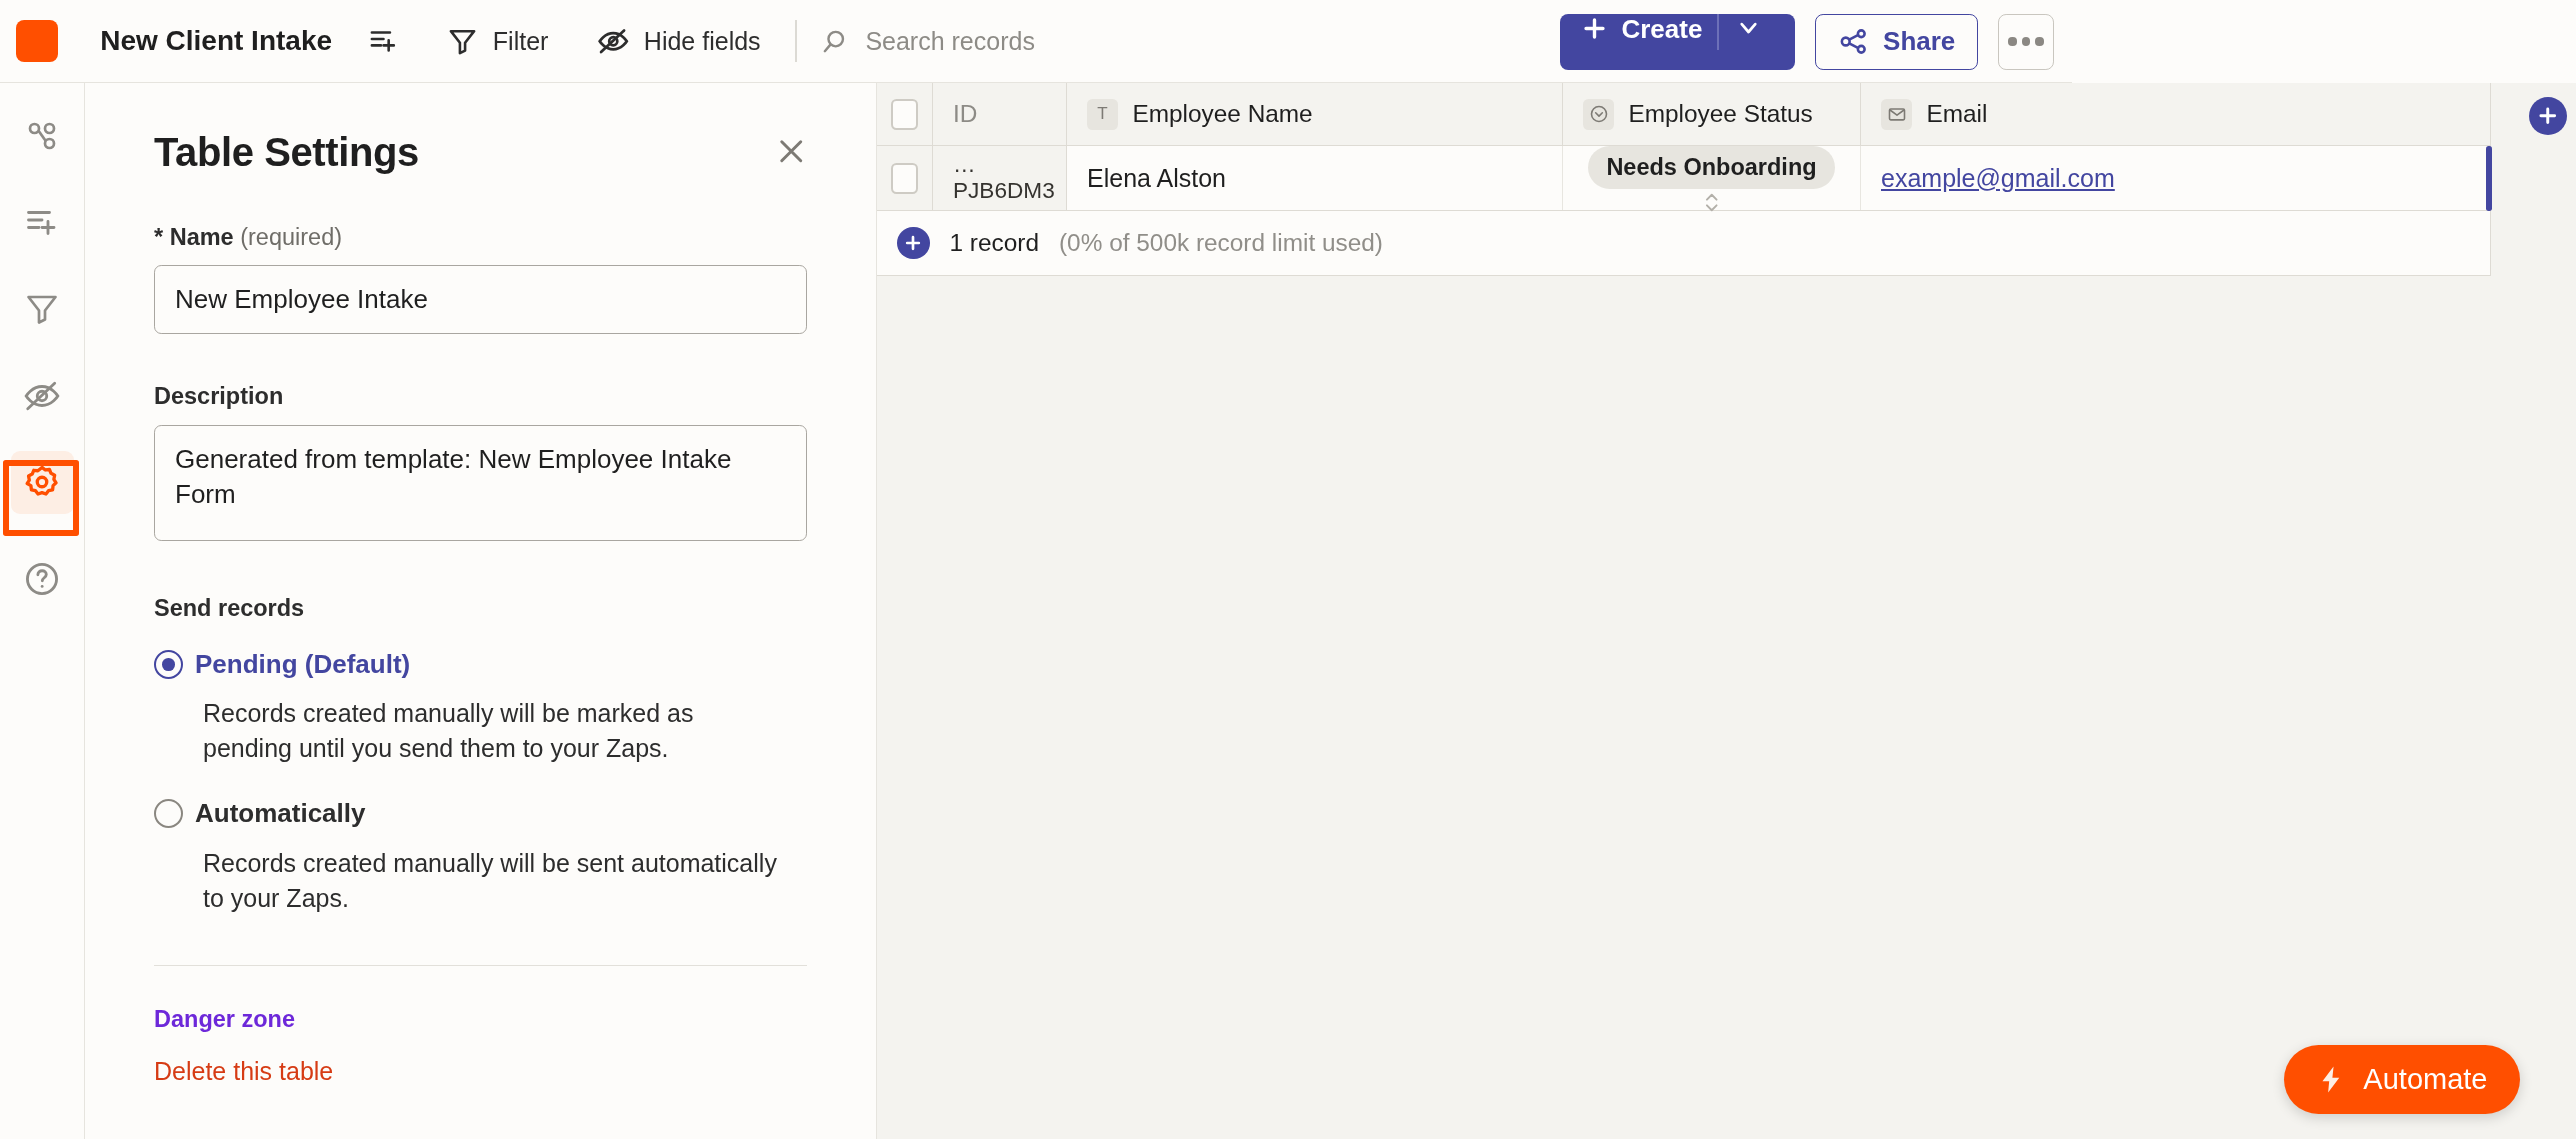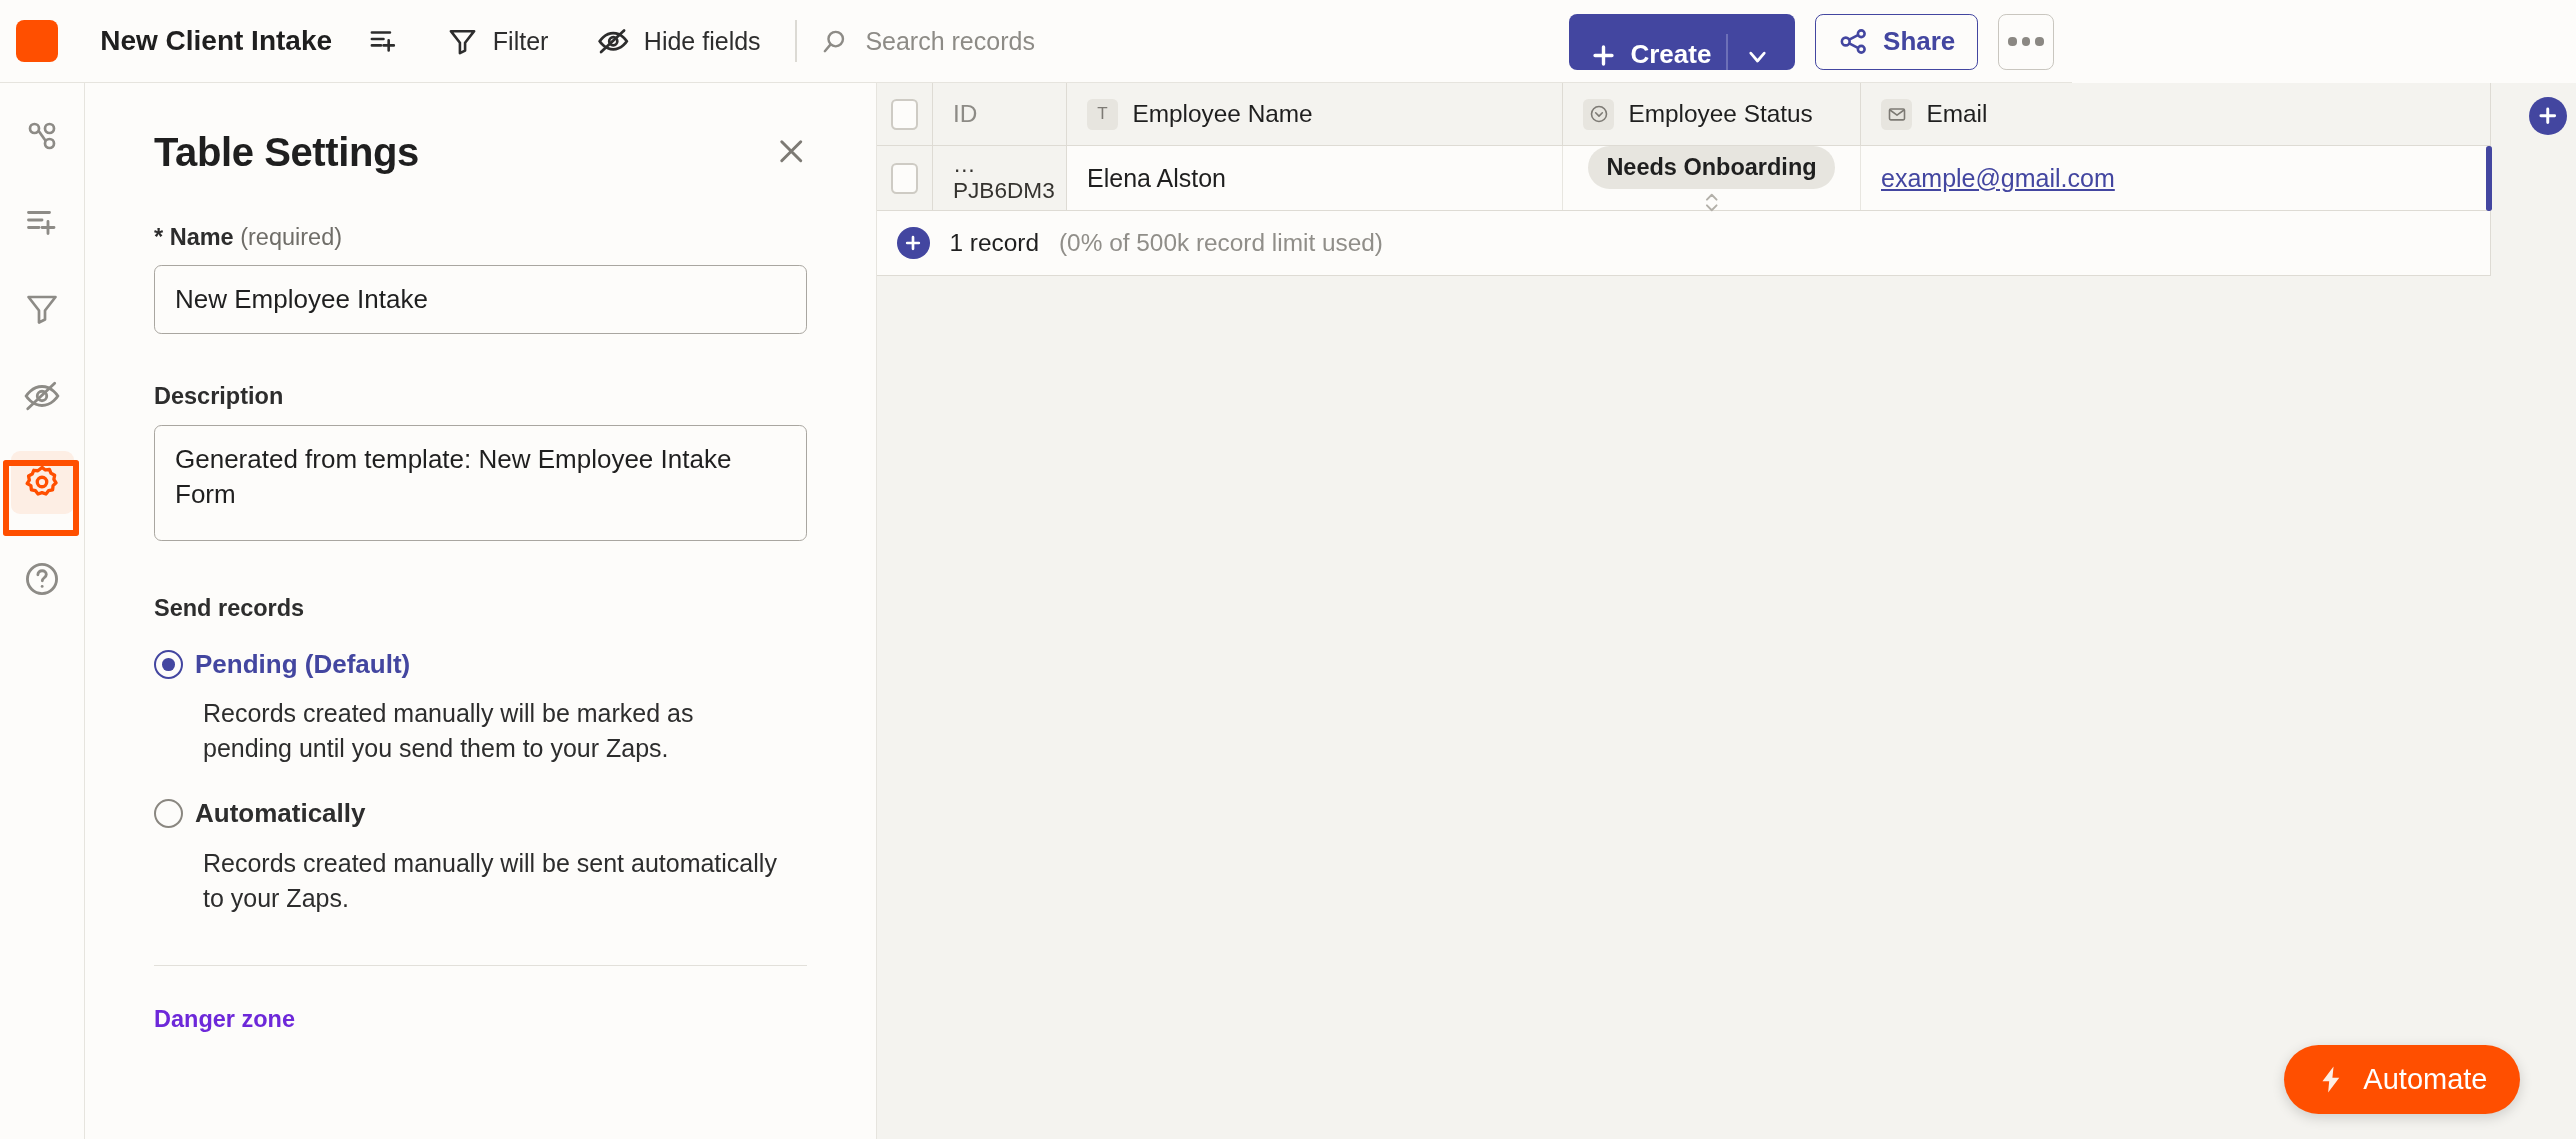--- a/index.html
+++ b/index.html
@@ -35,23 +35,23 @@
   .tb-gap { margin-left: 27px; }
   .divider-v { width: 1.8px; height: 42px; background: #dcdad4; margin: 0 23.5px; flex:none;}
   .search-wrap { display: flex; align-items: center; gap: 16.2px; cursor: text; }
   .search-ph { font-size: 25px; color: #8d8b86; white-space: nowrap; }
 
   .topbar-right {
     position: absolute; right: 18px; top: 0; height: 83px;
     display: flex; align-items: center; gap: 20px;
   }
   .btn-create {
-    display: flex; align-items: flex-end;
+    display: flex; align-items: flex-start;
     background: #4346a0; color: #fff; border-radius: 8.1px;
-    height: 56px; padding: 0 8px 0 20px; cursor: pointer;
+    height: 56px; padding: 0 17px 0 20px; cursor: pointer;
   }
   .btn-create .lbl { font-size: 26px; font-weight: bold; margin: 0 14.4px 0 12.6px; }
   .create-sep { width: 1.8px; height: 36px; background: #6d70b8; }
   .btn-share {
     display: flex; align-items: center; gap: 14.4px;
     border: 1.8px solid #4346a0; color: #4346a0; background: #fdfcfa;
     border-radius: 8.1px; height: 56px; padding: 0 21.7px; cursor: pointer;
   }
   .btn-share .lbl { font-size: 26px; font-weight: bold; }
   .btn-more {
@@ -397,20 +397,21 @@
 
     <div class="radio-row" style="margin-top:32.5px">
       <span class="radio"></span>
       <span class="radio-lbl">Automatically</span>
     </div>
     <div class="radio-desc">Records created manually will be sent automatically to your Zaps.</div>
 
     <div class="hr"></div>
 
     <div class="danger-title">Danger zone</div>
+    <a class="danger-link">Delete this table</a>
   </div>
 </div>
 
 <div class="grid-area">
   <div class="grid-table">
 
     <div class="grid-header">
       <div class="hcell c-check">
         <span class="checkbox"></span>
       </div>

